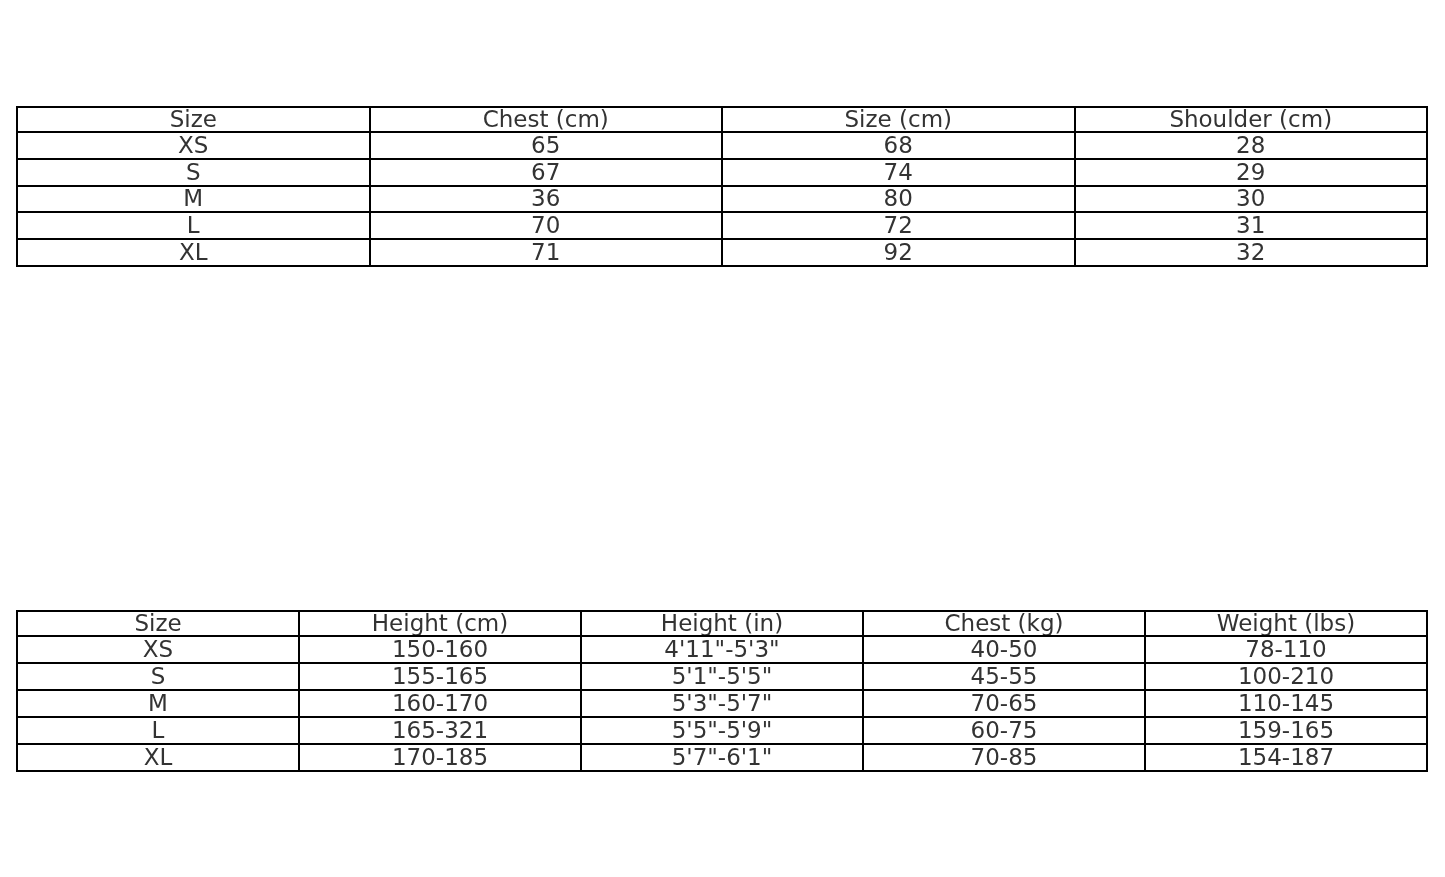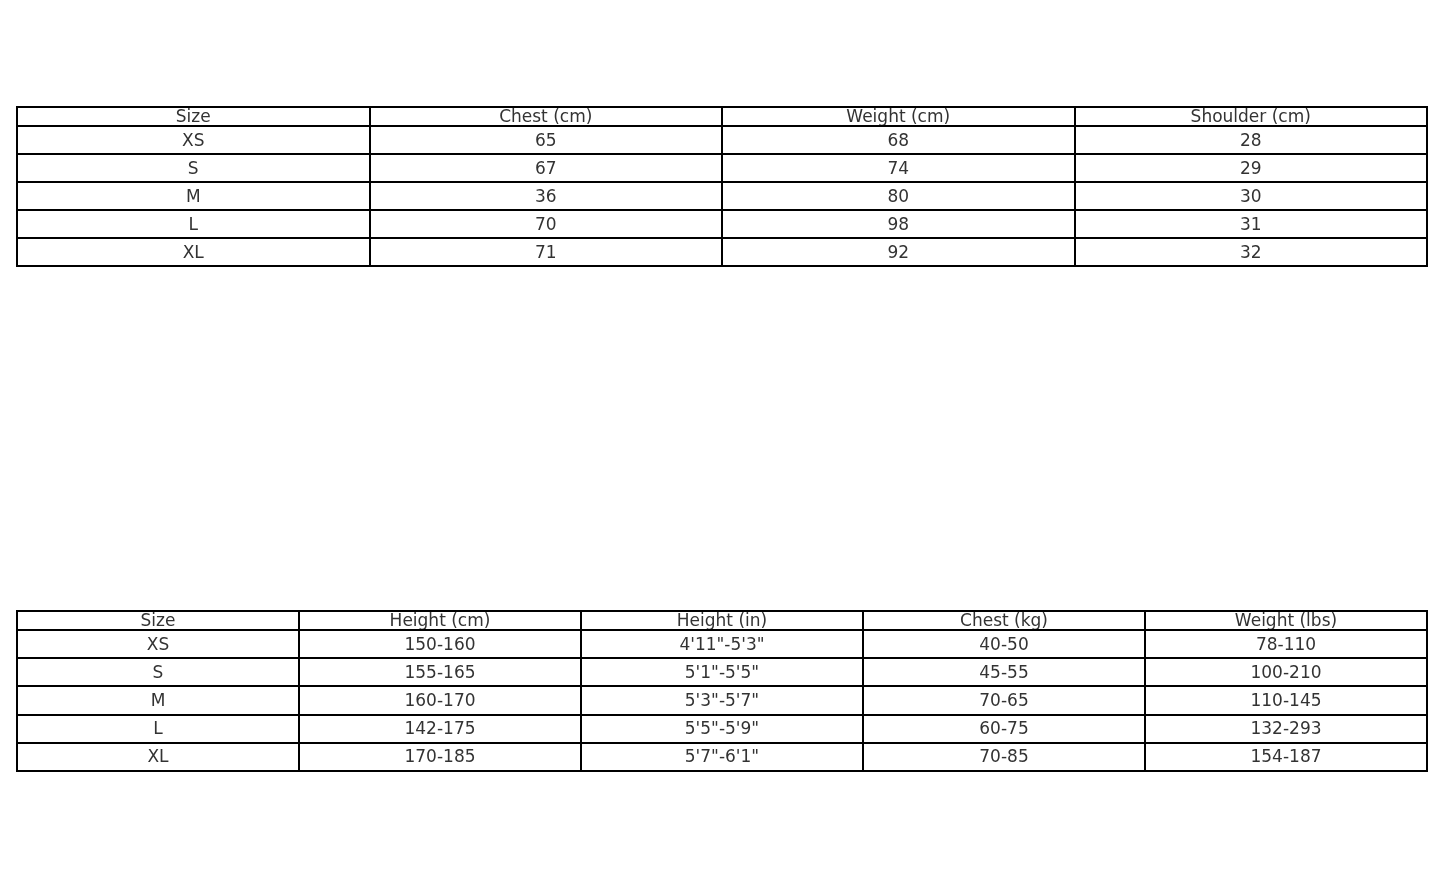--- a/index.html
+++ b/index.html
@@ -19,21 +19,21 @@
     background: var(--bg);
     font-family: "DejaVu Sans", sans-serif;
   }
   table.size-table {
     position: absolute;
     left: 16px;
     border-collapse: collapse;
     table-layout: fixed;
     text-align: center;
     color: var(--text);
-    font-size: 17px;
+    font-size: 23px;
   }
   table.t1 { top: 106px; width: 1412px; height: 161px; }
   table.t2 { top: 610px; width: 1412px; height: 162px; }
   .size-table th,
   .size-table td {
     border: 2px solid var(--border);
     padding: 0;
     font-weight: normal;
     line-height: 1;
     vertical-align: middle;
@@ -44,21 +44,21 @@
 </head>
 <body>
 
 <div class="canvas">
 
   <table class="size-table t1">
     <thead>
       <tr>
         <th>Size</th>
         <th>Chest (cm)</th>
-        <th>Weight (cm)</th>
+        <th>Size (cm)</th>
         <th>Shoulder (cm)</th>
       </tr>
     </thead>
     <tbody>
       <tr>
         <td>XS</td>
         <td>65</td>
         <td>68</td>
         <td>28</td>
       </tr>
@@ -70,21 +70,21 @@
       </tr>
       <tr>
         <td>M</td>
         <td>36</td>
         <td>80</td>
         <td>30</td>
       </tr>
       <tr>
         <td>L</td>
         <td>70</td>
-        <td>98</td>
+        <td>72</td>
         <td>31</td>
       </tr>
       <tr>
         <td>XL</td>
         <td>71</td>
         <td>92</td>
         <td>32</td>
       </tr>
     </tbody>
   </table>
@@ -116,24 +116,24 @@
       </tr>
       <tr>
         <td>M</td>
         <td>160-170</td>
         <td>5'3"-5'7"</td>
         <td>70-65</td>
         <td>110-145</td>
       </tr>
       <tr>
         <td>L</td>
-        <td>142-175</td>
+        <td>165-321</td>
         <td>5'5"-5'9"</td>
         <td>60-75</td>
-        <td>132-293</td>
+        <td>159-165</td>
       </tr>
       <tr>
         <td>XL</td>
         <td>170-185</td>
         <td>5'7"-6'1"</td>
         <td>70-85</td>
         <td>154-187</td>
       </tr>
     </tbody>
   </table>

